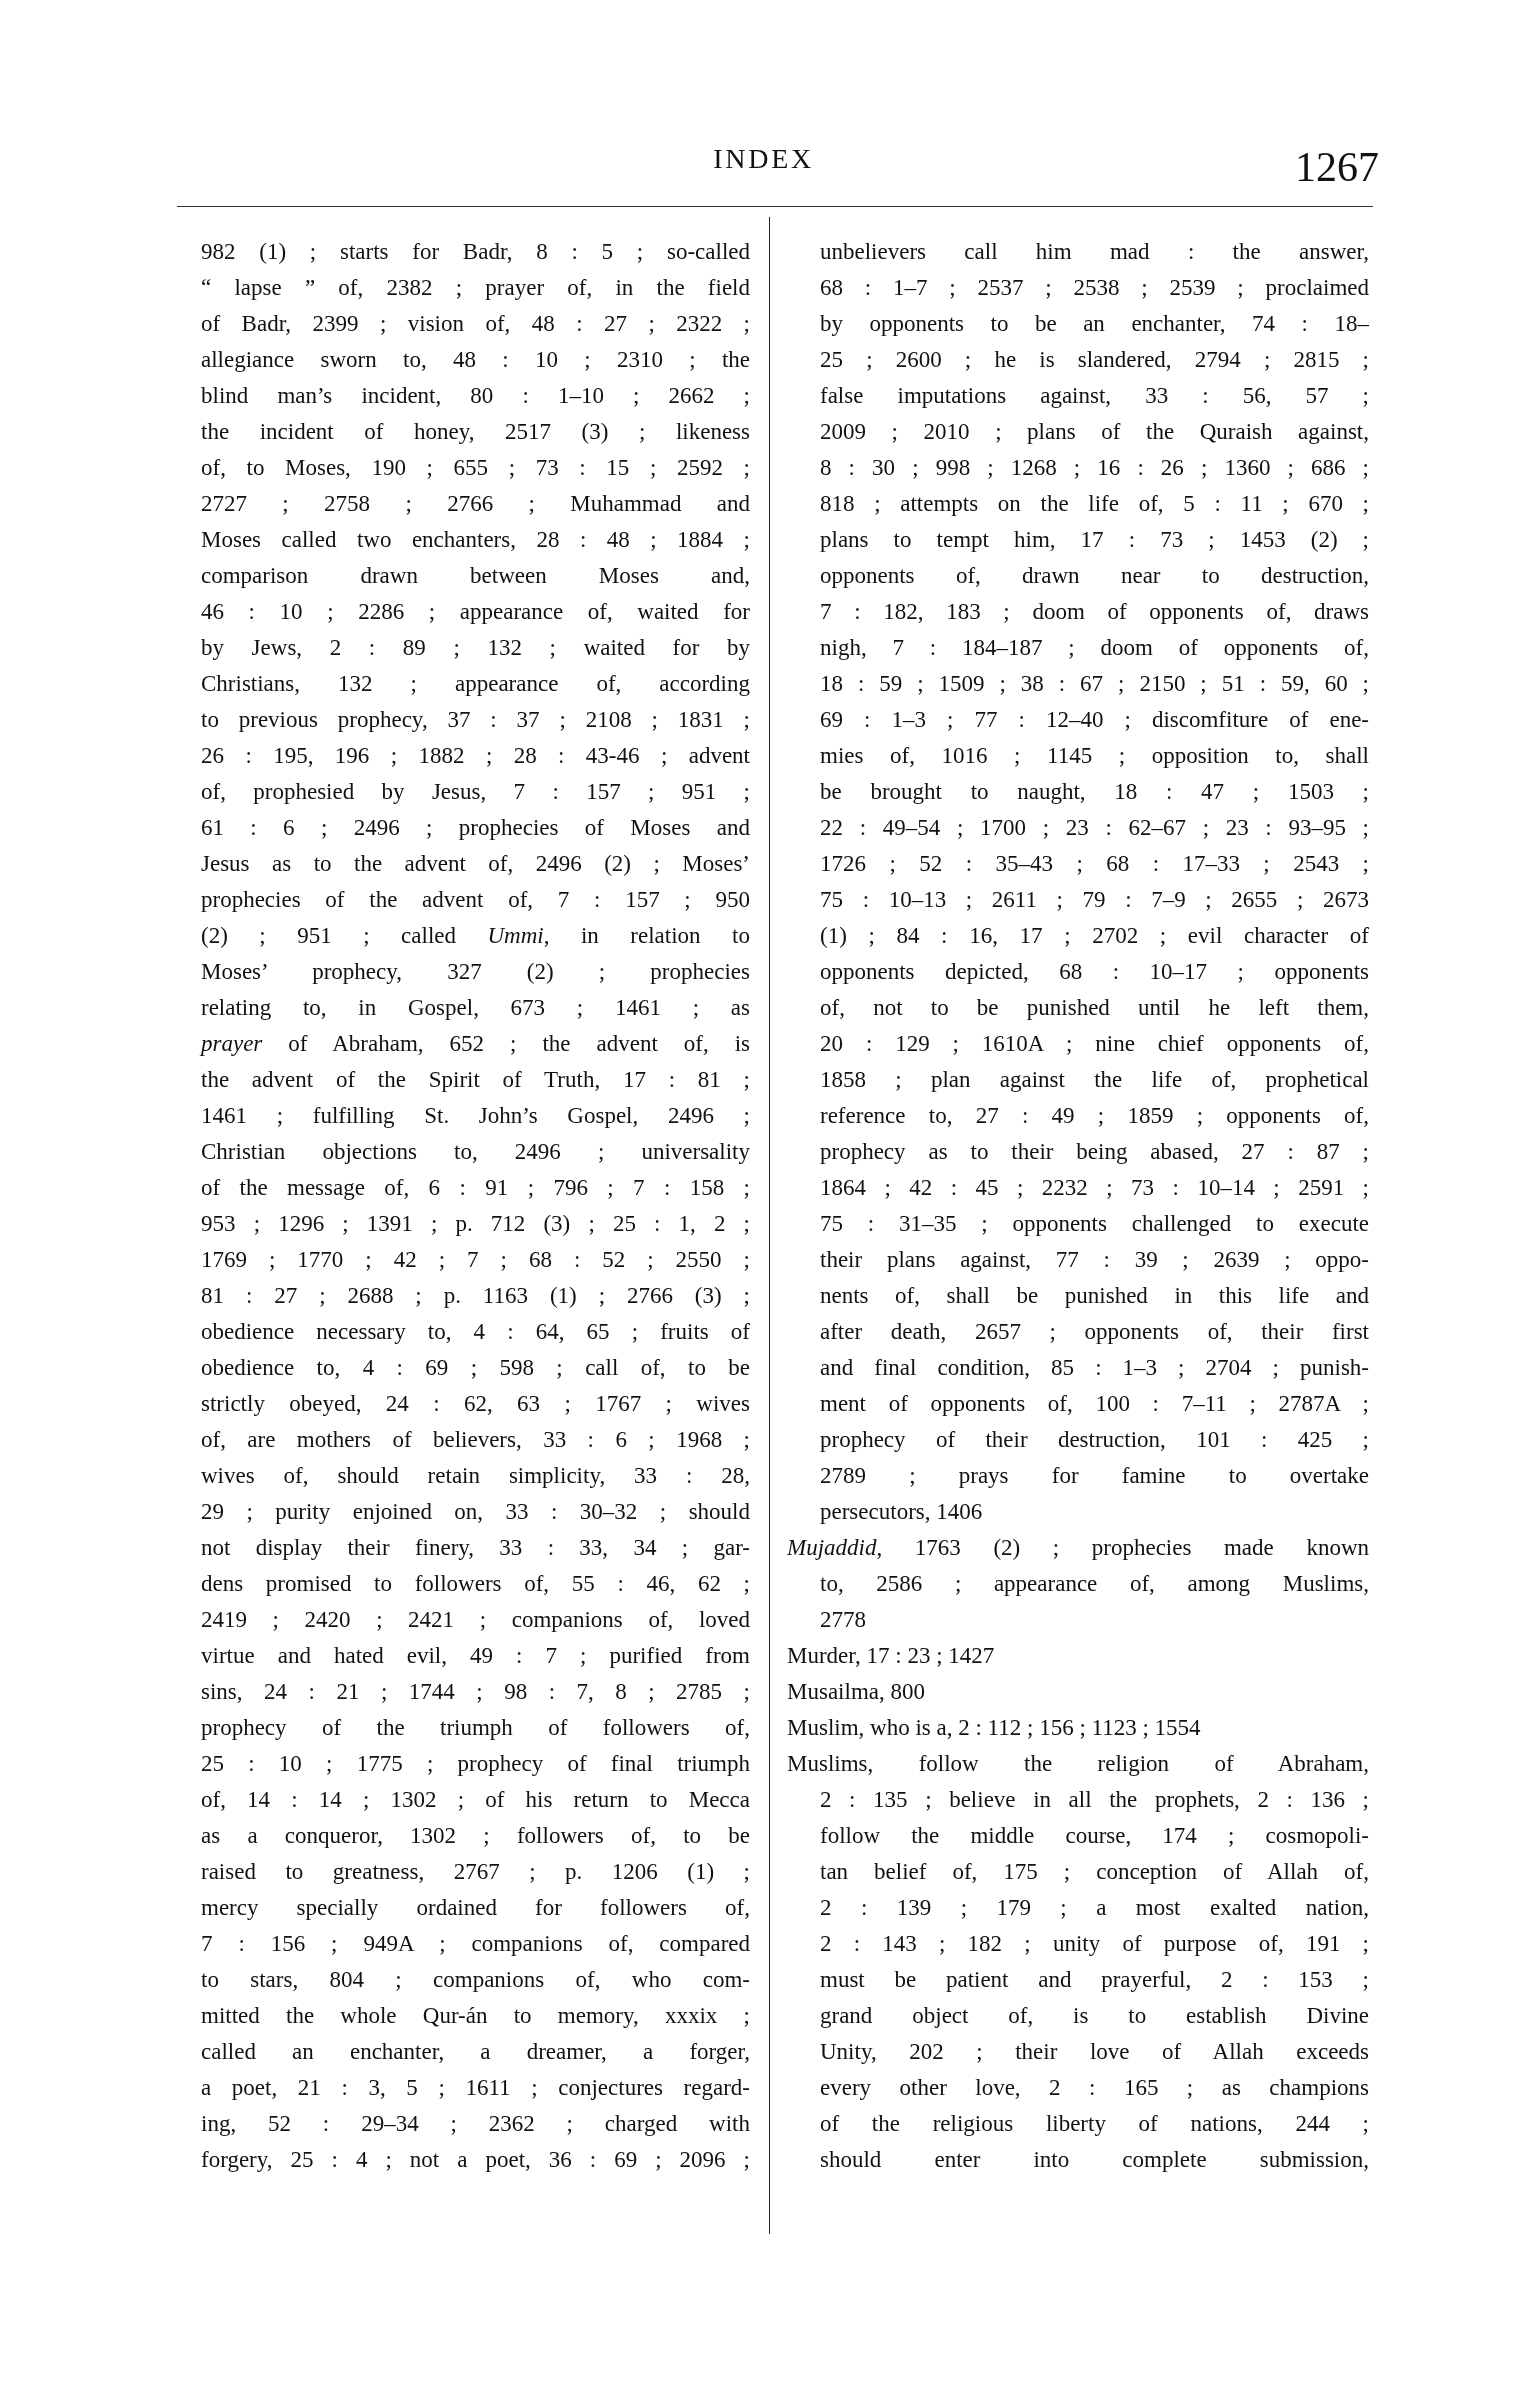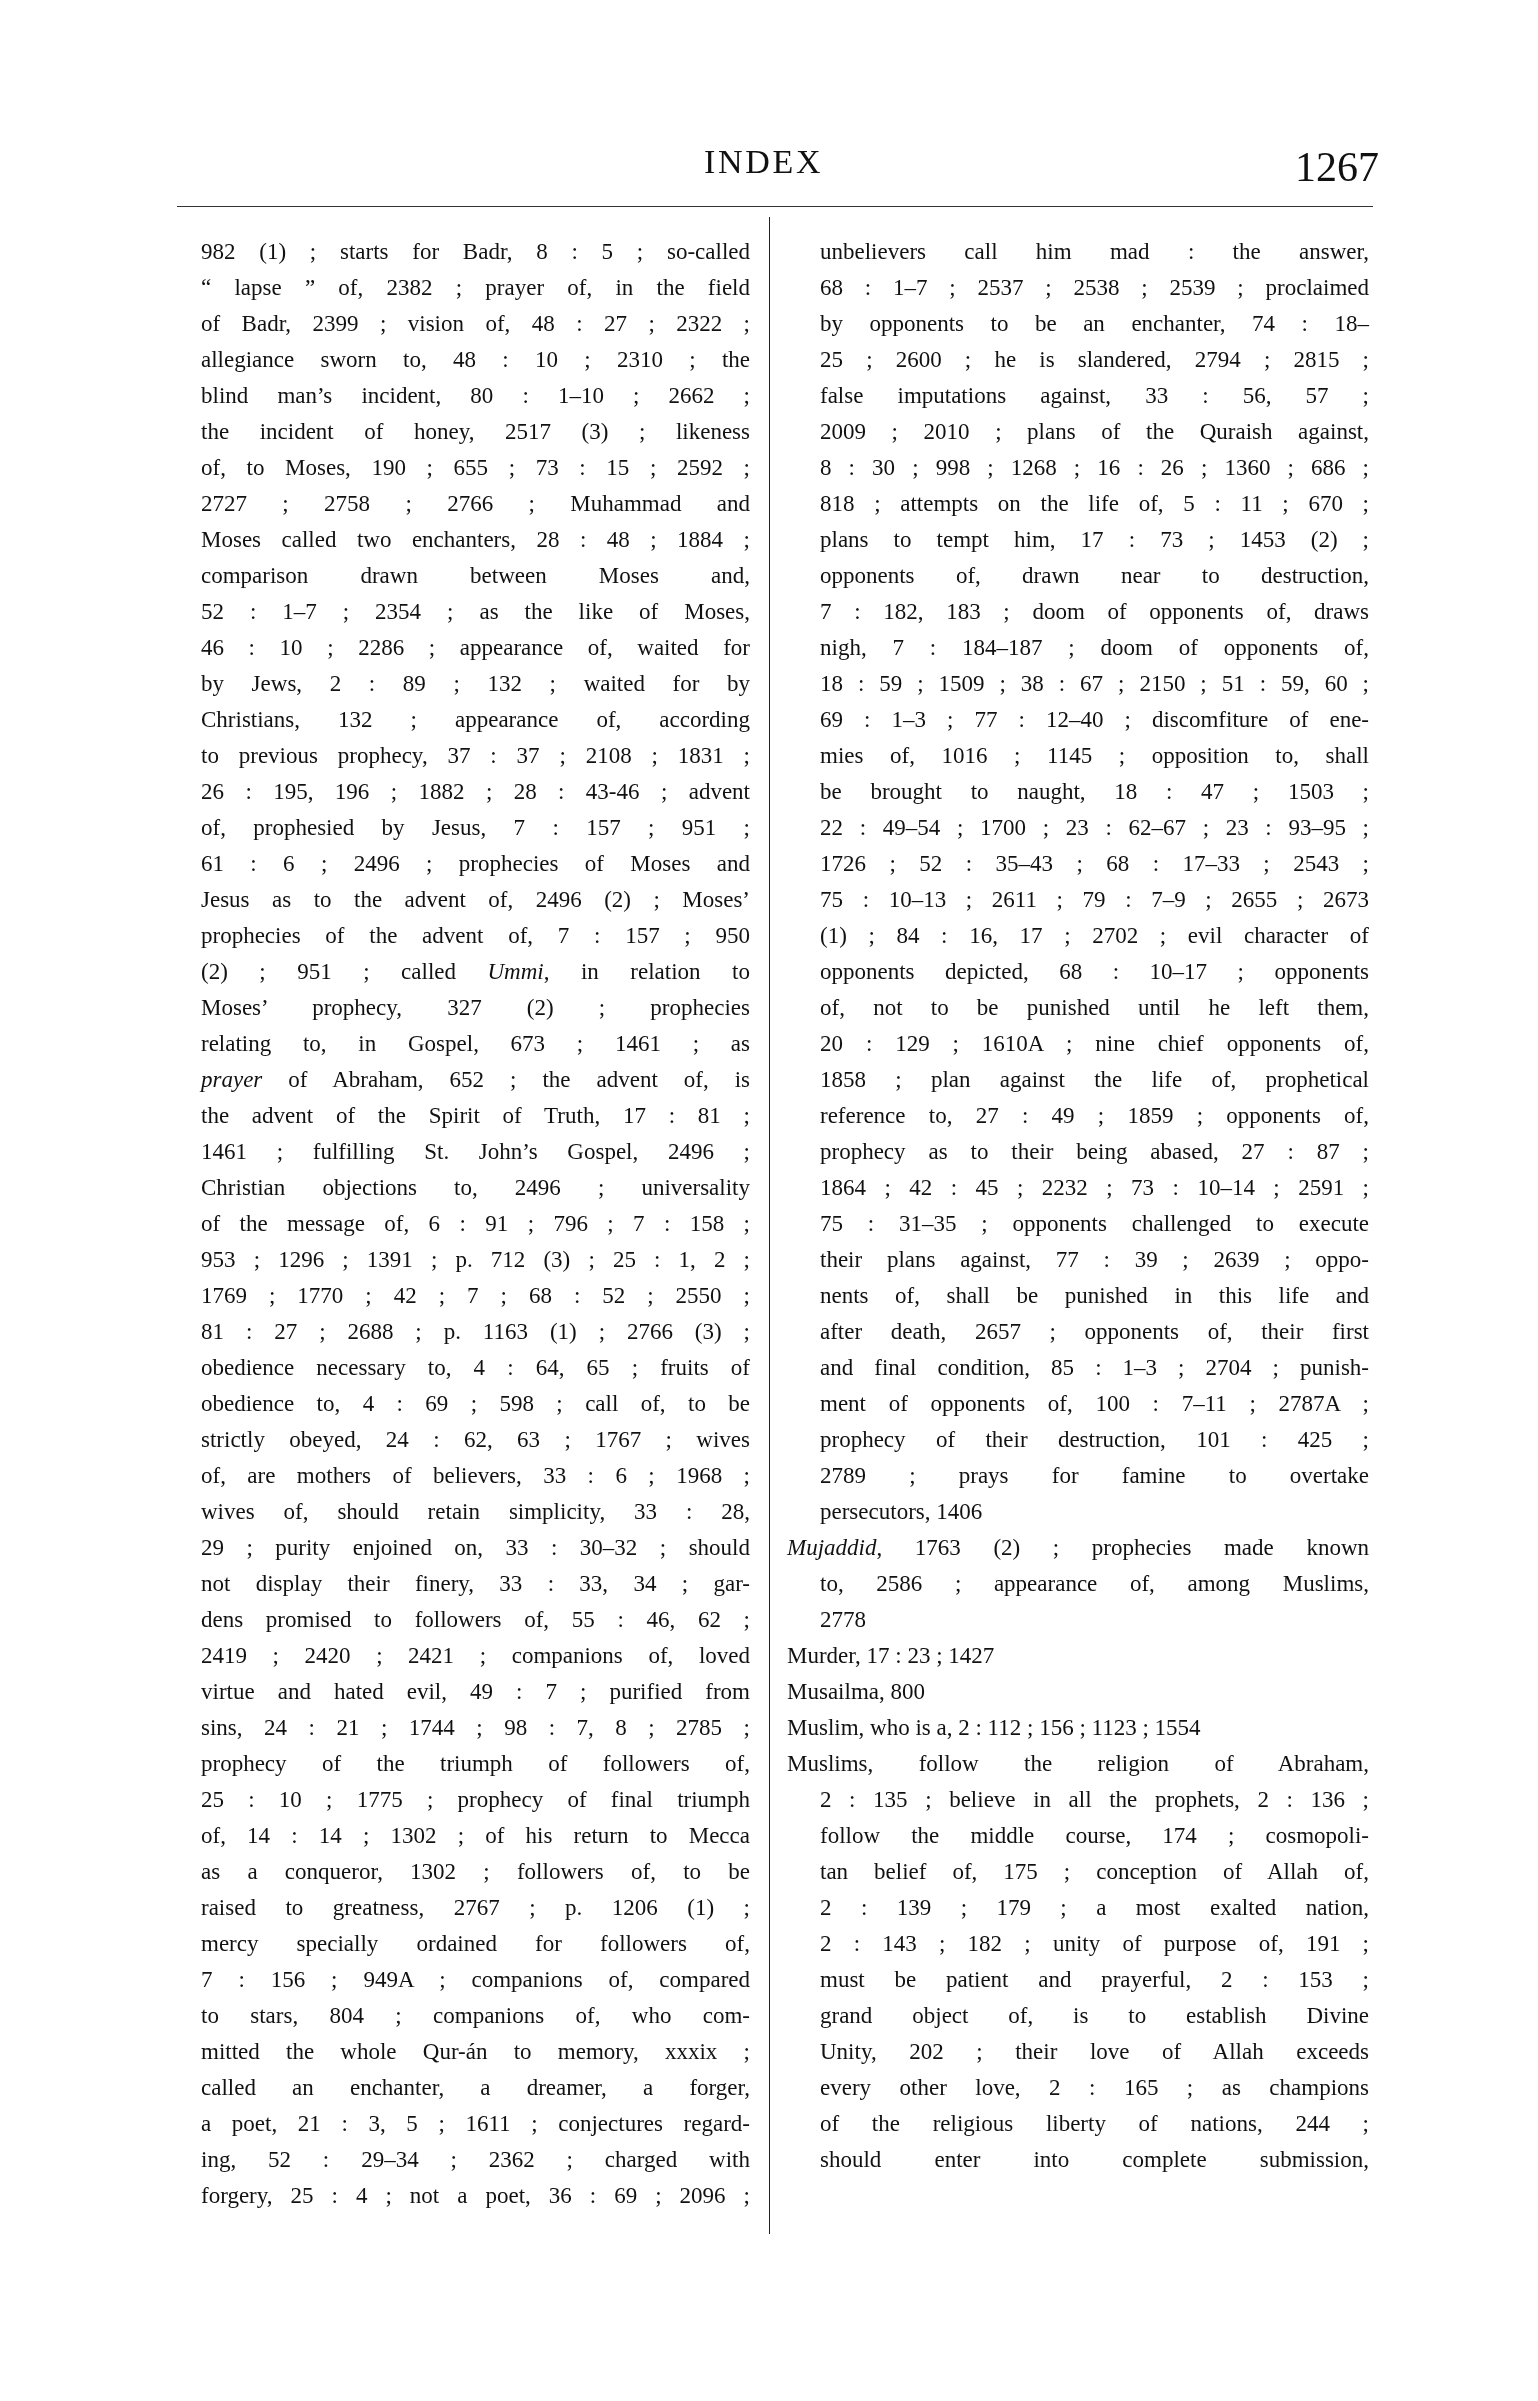--- a/index.html
+++ b/index.html
@@ -1,19 +1,19 @@
 <!DOCTYPE html>
 <html style="font-size:14.3px"><head>
 <meta charset="utf-8">
 <style>
   html, body { margin: 0; padding: 0; background: #ffffff; }
   body { width: 1538px; height: 2401px; position: relative; overflow: hidden;
          font-family: "DejaVu Serif", "Liberation Serif", serif; color: #111; }
   .header-title { position: absolute; left: 0; width: 1538px; top: 143px; text-align: center;
-         font-size: 34px; letter-spacing: 2.7px; font-family: "Liberation Serif", serif; font-weight: normal; }
+         font-size: 28px; letter-spacing: 2.7px; font-family: "Liberation Serif", serif; font-weight: normal; }
   .header-title span { position: relative; left: -5.4px; }
   .page-number { position: absolute; left: 1295px; top: 143px; font-size: 42px;
          font-family: "Liberation Serif", serif; }
   .top-rule { position: absolute; left: 177px; top: 206px; width: 1196px; height: 0;
          border-top: 1.8px solid #333; }
   .col-divider { position: absolute; left: 769px; top: 217px; width: 0; height: 2017px;
          border-left: 1.8px solid #222; }
   .column { position: absolute; top: 234px; }
   .col-left { left: 201px; width: 549px; }
   .col-right { left: 787px; width: 582px; }
@@ -37,21 +37,20 @@
     <div class="line">982 (1) ; starts for Badr, 8 : 5 ; so-called</div>
     <div class="line">“ lapse ” of, 2382 ; prayer of, in the field</div>
     <div class="line">of Badr, 2399 ; vision of, 48 : 27 ; 2322 ;</div>
     <div class="line">allegiance sworn to, 48 : 10 ; 2310 ; the</div>
     <div class="line">blind man’s incident, 80 : 1–10 ; 2662 ;</div>
     <div class="line">the incident of honey, 2517 (3) ; likeness</div>
     <div class="line">of, to Moses, 190 ; 655 ; 73 : 15 ; 2592 ;</div>
     <div class="line">2727 ; 2758 ; 2766 ; Muhammad and</div>
     <div class="line">Moses called two enchanters, 28 : 48 ; 1884 ;</div>
     <div class="line">comparison drawn between Moses and,</div>
-    <div class="line">52 : 1–7 ; 2354 ; as the like of Moses,</div>
     <div class="line">46 : 10 ; 2286 ; appearance of, waited for</div>
     <div class="line">by Jews, 2 : 89 ; 132 ; waited for by</div>
     <div class="line">Christians, 132 ; appearance of, according</div>
     <div class="line">to previous prophecy, 37 : 37 ; 2108 ; 1831 ;</div>
     <div class="line">26 : 195, 196 ; 1882 ; 28 : 43-46 ; advent</div>
     <div class="line">of, prophesied by Jesus, 7 : 157 ; 951 ;</div>
     <div class="line">61 : 6 ; 2496 ; prophecies of Moses and</div>
     <div class="line">Jesus as to the advent of, 2496 (2) ; Moses’</div>
     <div class="line">prophecies of the advent of, 7 : 157 ; 950</div>
     <div class="line">(2) ; 951 ; called <span class="it">Ummi</span>, in relation to</div>

